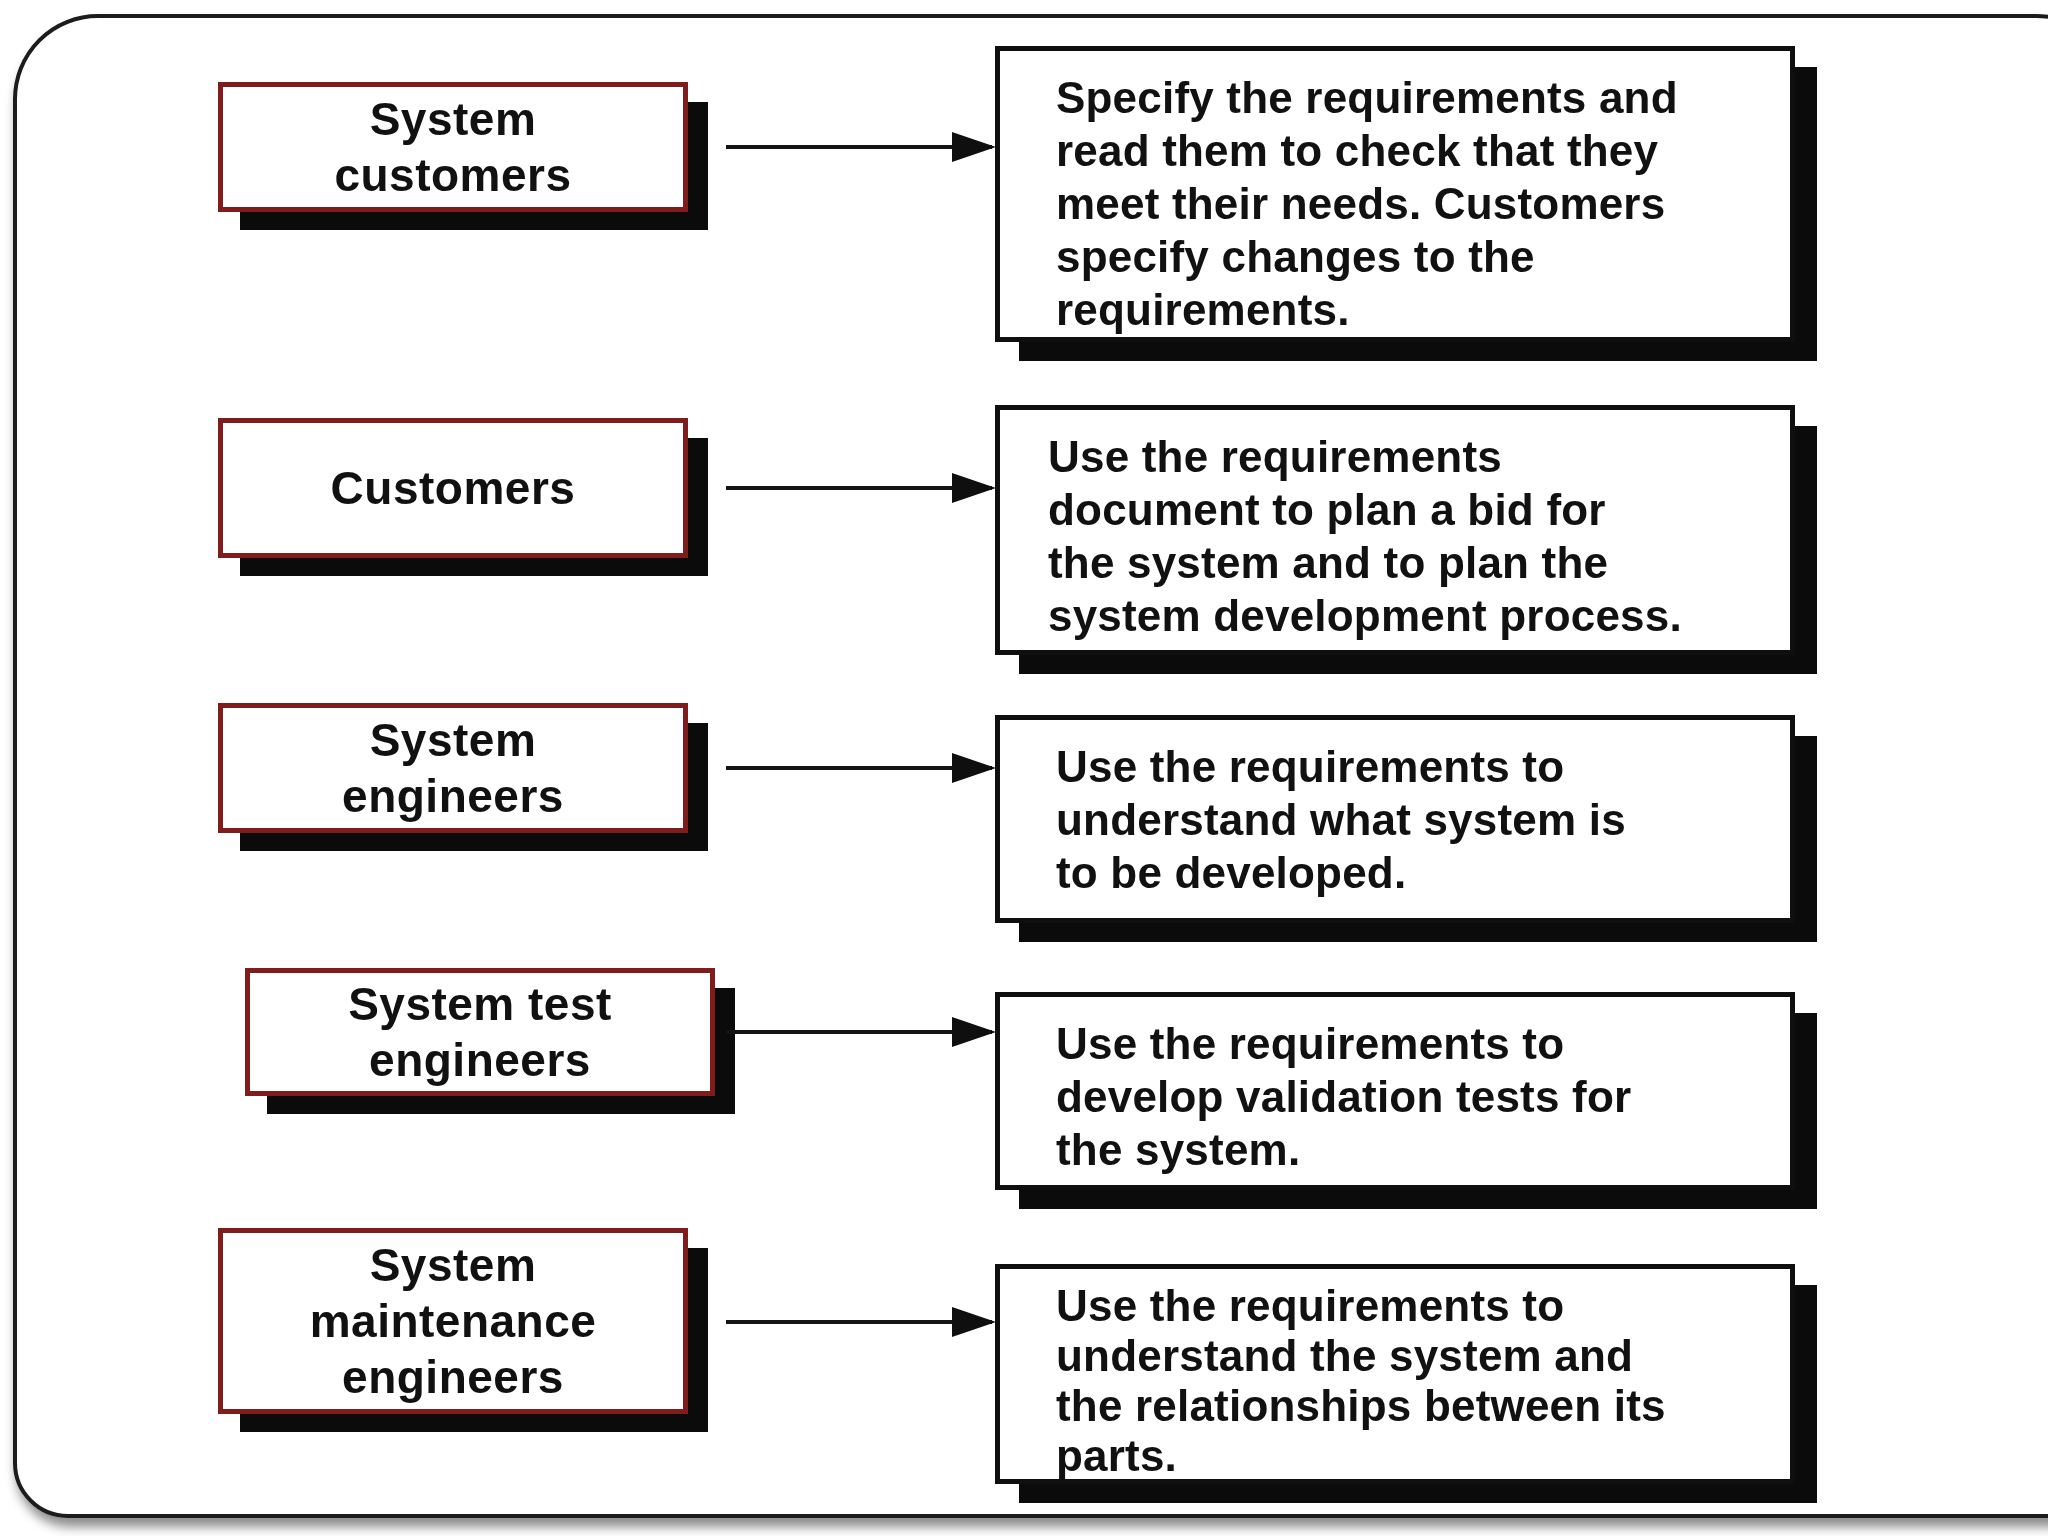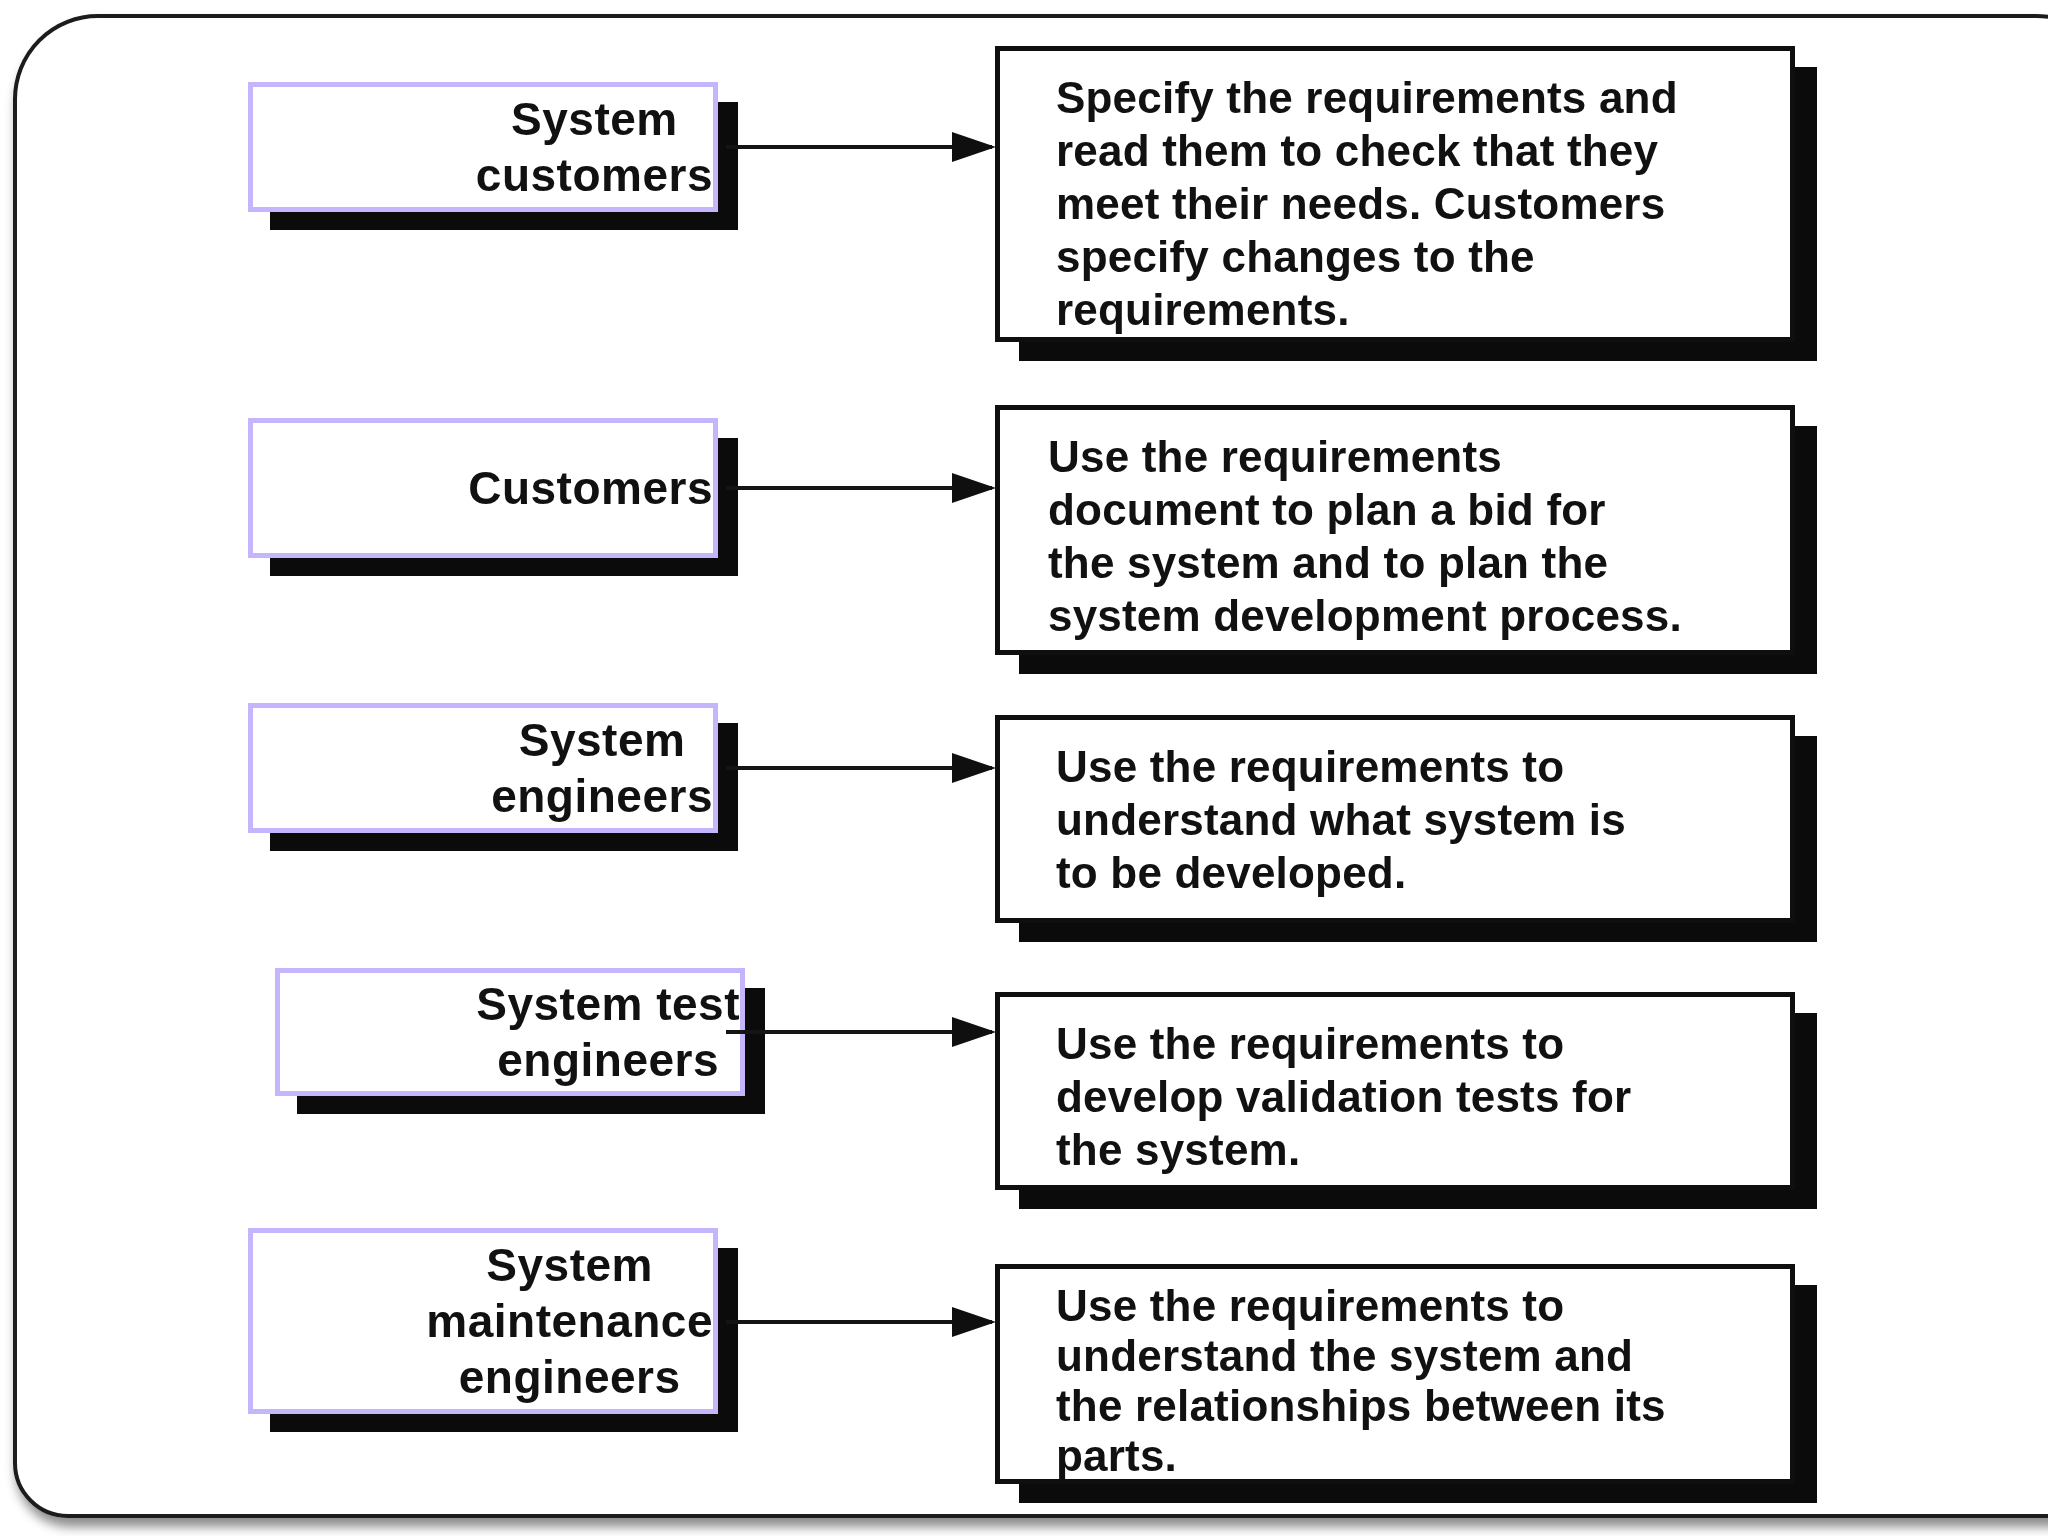--- a/index.html
+++ b/index.html
@@ -22,28 +22,28 @@
     top: 14px;
     width: 2105px;              
     height: 1496px;
     border: 4px solid #1c1c1c;
     border-radius: 85px 90px 80px 55px;
     box-shadow: 3px 9px 11px rgba(0,0,0,0.45);
     background: transparent;
   }
   .actor-box {
     position: absolute;
-    left: 248px;
+    left: 218px;
     width: 470px;
     background: #ffffff;
-    border: 5px solid #c4b5fd;
+    border: 5px solid #7f1d1d;
     box-shadow: 21px 19px 0 -1px #0b0b0b;
     display: flex;
     align-items: center;
-    justify-content: flex-end;
+    justify-content: center;
     box-sizing: border-box;
   }
   .actor-box span {
     display: block;
     text-align: center;
     font-weight: 700;
     font-size: 46px;
     line-height: 56px;
     white-space: pre-line;
     letter-spacing: 0.5px;

